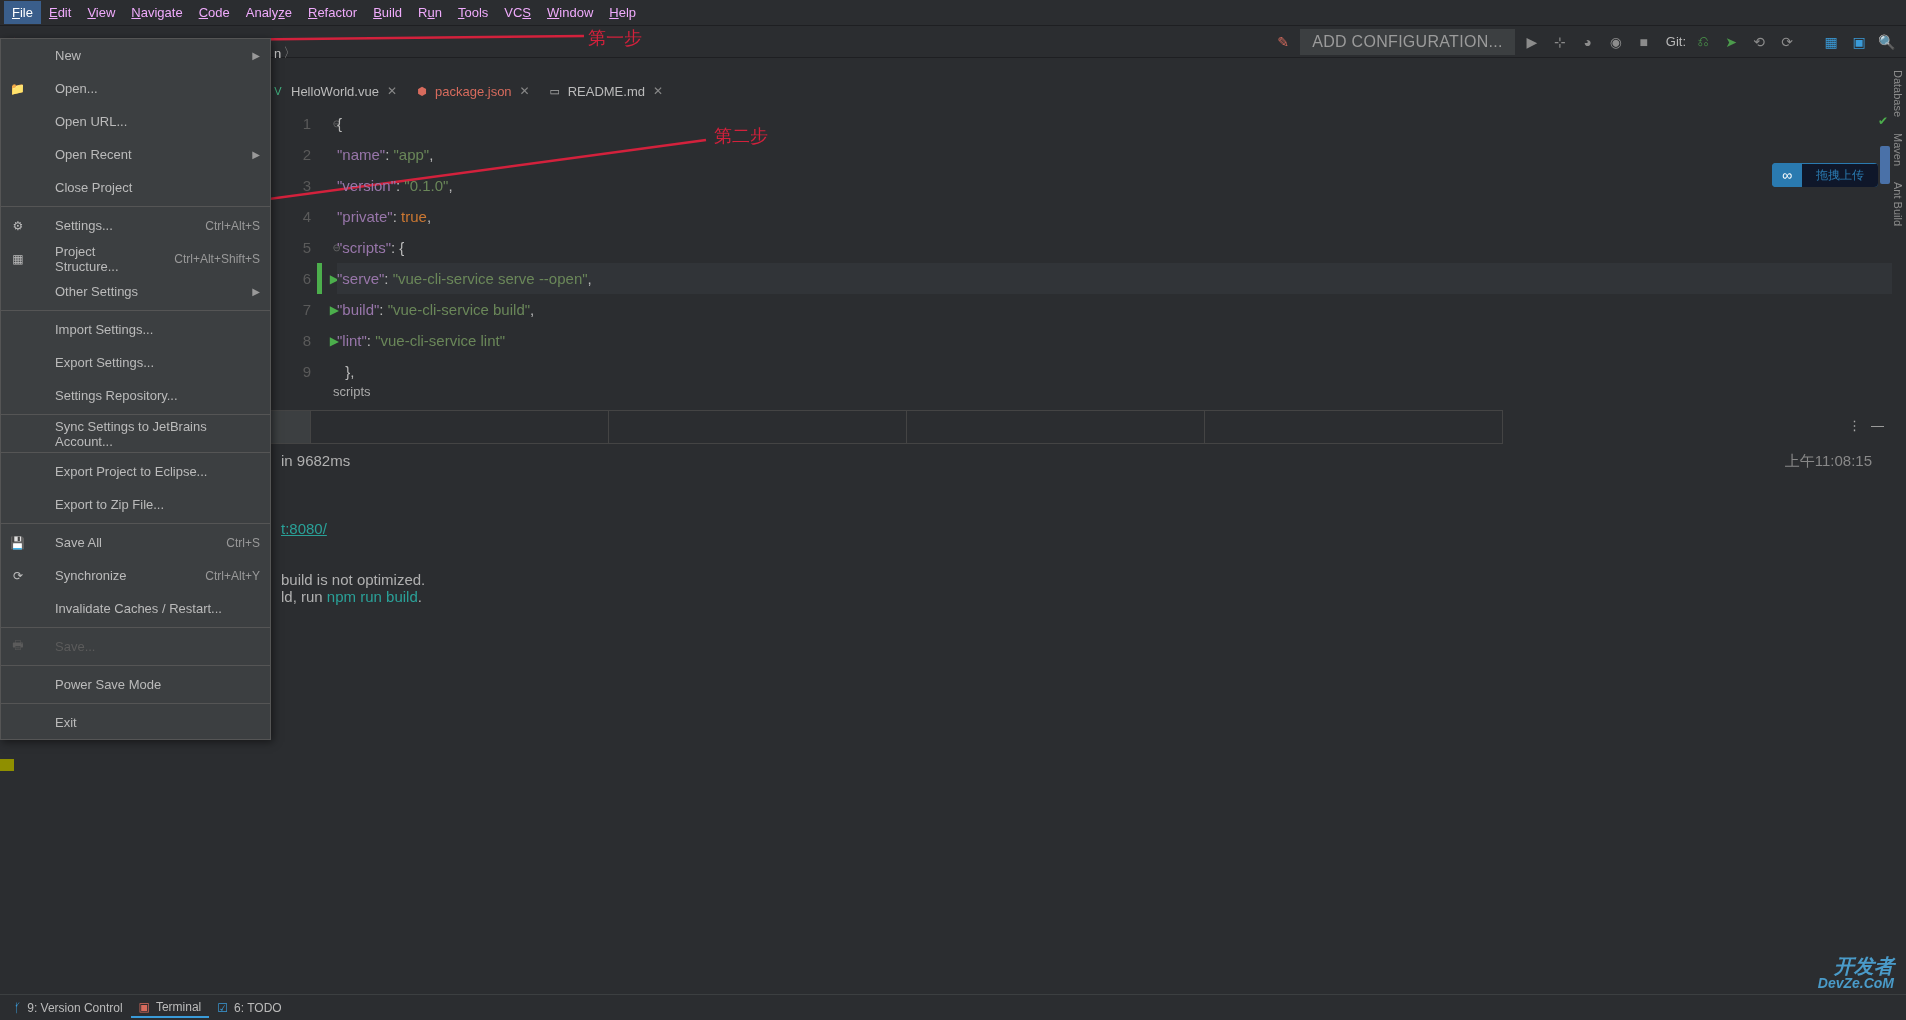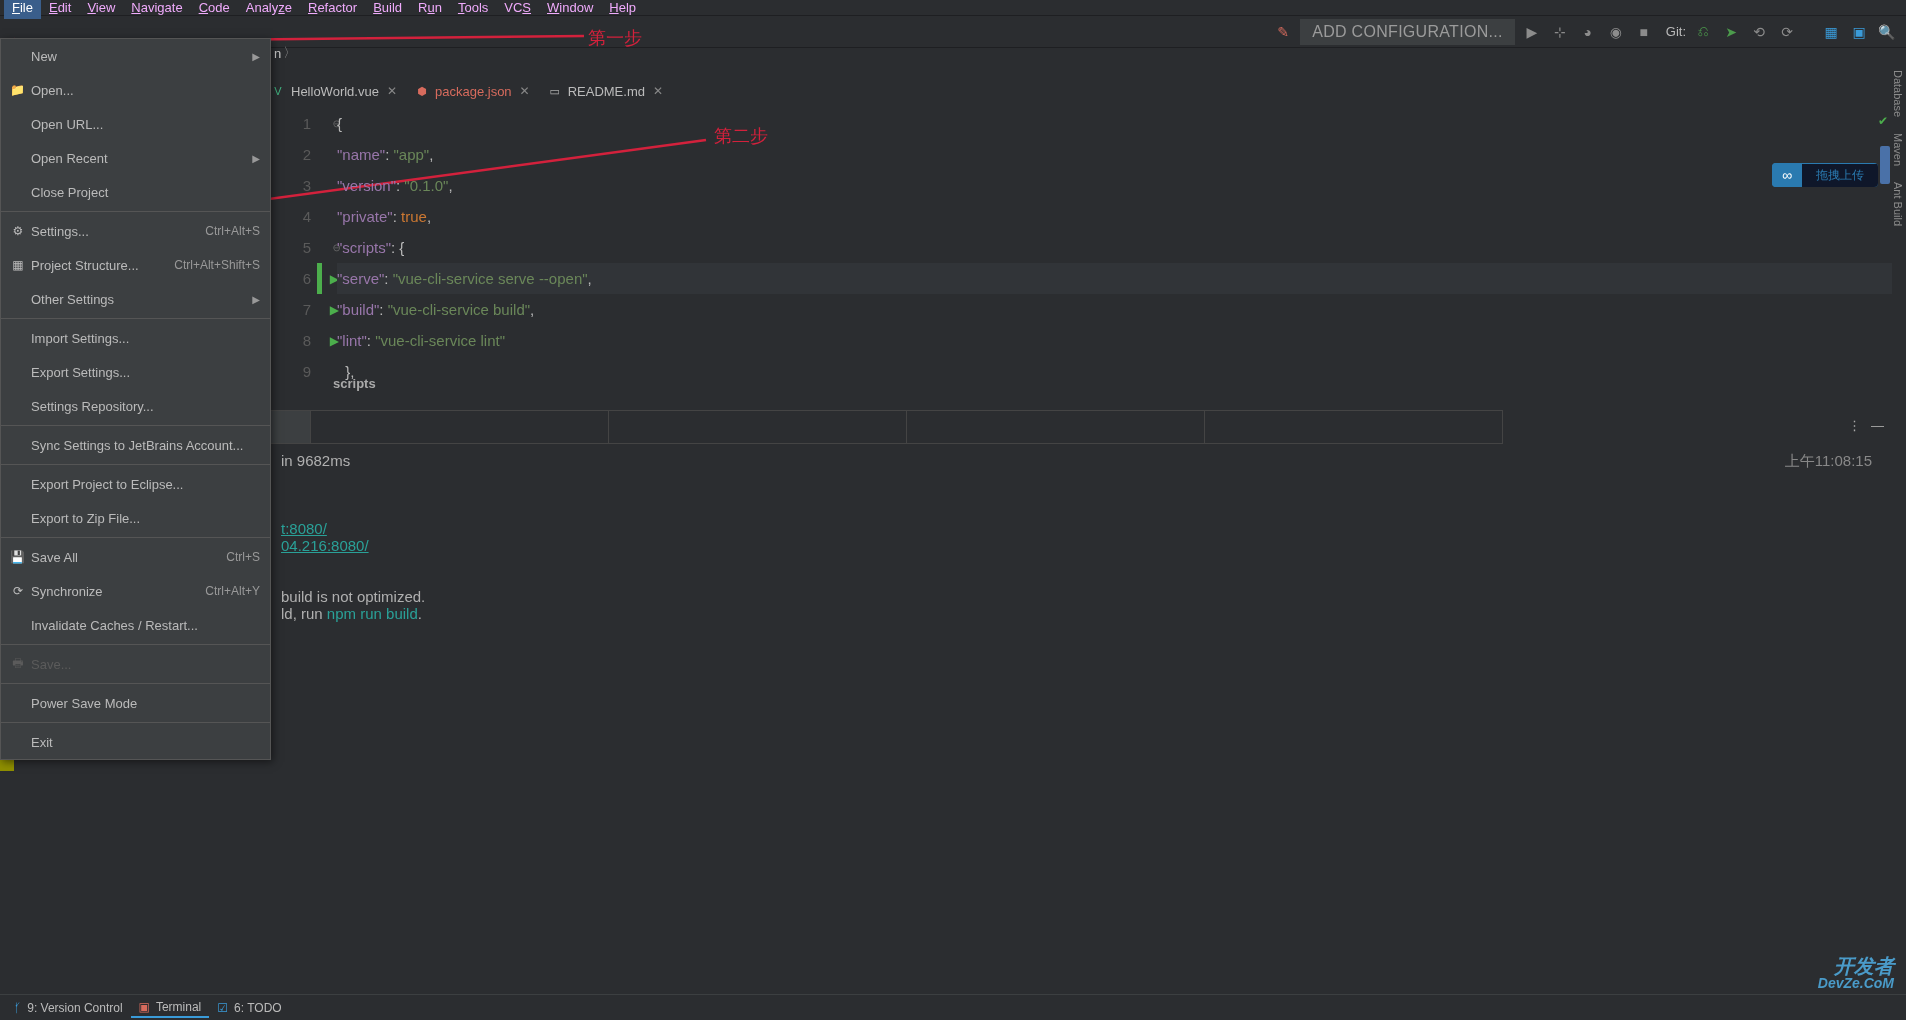--- a/index.html
+++ b/index.html
@@ -1,30 +1,30 @@
 <!DOCTYPE html>
 <html><head>
 <meta charset="utf-8">
 <style>
 * { margin:0; padding:0; box-sizing:border-box; font-family:"Segoe UI",Arial,sans-serif; }
 body { background:#2b2d30; color:#bababa; font-size:13px; width:1906px; height:1020px; overflow:hidden; position:relative; }
 
-.menubar { height:16px; background:#2b2d30; display:flex; align-items:center; padding:0 4px; border-bottom:1px solid #1e1f22; }
+.menubar { height:26px; background:#2b2d30; display:flex; align-items:center; padding:0 4px; border-bottom:1px solid #1e1f22; }
 .menubar-item { padding:4px 8px; color:#f0abfc; cursor:pointer; }
 .menubar-item.active { background:#3a5e8b; color:#fff; }
 .menubar-item u { text-decoration:underline; }
 
 .toolbar { height:32px; background:#2b2d30; display:flex; align-items:center; padding:0 8px; border-bottom:1px solid #1e1f22; justify-content:space-between; }
 .toolbar-right { display:flex; align-items:center; gap:6px; }
 .toolbar-btn { width:22px; height:22px; display:flex; align-items:center; justify-content:center; color:#8c8c8c; font-size:14px; }
 .add-config { background:#3c3f41; color:#9b9b9b; padding:4px 12px; font-size:16px; letter-spacing:.3px; }
 .git-label { color:#bababa; margin-left:5px; }
 
 .dropdown { position:absolute; left:0; top:38px; width:271px; background:#3c3f41; border:1px solid #555; z-index:100; box-shadow:2px 2px 8px rgba(0,0,0,.5); }
-.dropdown-item { display:flex; align-items:center; height:33px; padding:17px 10px; color:#bbb; position:relative; }
+.dropdown-item { display:flex; align-items:center; height:33px; padding:2px 10px; color:#bbb; position:relative;gap:24px; }
 .dropdown-item .label { flex:1; padding-left:6px; }
 .dropdown-item .shortcut { color:#999; font-size:12px; }
 .dropdown-item .arrow { color:#999; font-size:10px; }
 .dropdown-item .icon { width:14px; height:14px; display:flex; align-items:center; justify-content:center; font-size:12px; }
 .dropdown-item.disabled { color:#5b5b5b; }
 .dropdown-sep { height:1px; background:#555; margin:2px 0; }
 
 .breadcrumb-row { position:absolute; left:274px; top:44px; display:flex; align-items:center; color:#ccc; font-size:13px; }
 .breadcrumb-row .chev { margin:0 2px; color:#888; }
 
@@ -39,21 +39,21 @@
 .gutter-row { height:31px; display:flex; align-items:center; justify-content:flex-end; padding-right:6px; color:#5a5a5a; position:relative; }
 .gutter-row .play { position:absolute; right:-22px; color:#4cae4c; font-size:12px; }
 .gutter-row .fold { position:absolute; right:-24px; color:#666; font-size:10px; }
 .code-line { position:absolute; left:66px; height:31px; display:flex; align-items:center; white-space:pre; }
 .code-line.hl { background:#313438; right:0; }
 .code-line .mark { position:absolute; left:-20px; width:5px; height:100%; background:#4cae4c; }
 .c-key { color:#9876aa; }
 .c-str { color:#6a8759; }
 .c-true { color:#cc7832; }
 
-.breadcrumb2 { position:absolute; left:271px; top:372px; height:22px; display:flex; align-items:center; padding-left:62px; color:#aaa; font-size:13px;font-weight:bold; }
+.breadcrumb2 { position:absolute; left:271px; top:380px; height:22px; display:flex; align-items:center; padding-left:62px; color:#aaa; font-size:13px; }
 
 .tool-tabs { position:absolute; left:271px; top:410px; right:14px; height:34px; display:flex; background:#2b2d30; }
 .tool-tab { width:298px; border-top:1px solid #444; border-right:1px solid #444; border-bottom:1px solid #444; }
 .tool-tab:first-child { background:#3c3f41; width:40px; }
 .tool-tabs .tool-act { position:absolute; right:8px; top:8px; display:flex; gap:10px; color:#aaa; }
 
 .terminal { position:absolute; left:271px; top:446px; right:14px; bottom:30px; font-family:"Consolas","Courier New",monospace; font-size:15px; padding:6px 10px; color:#b0b0b0; }
 .terminal .teal { color:#2aa198; text-decoration:underline; }
 .terminal .time { position:absolute; right:20px; top:6px; color:#888; }
 
@@ -307,21 +307,20 @@
     <span>⋮</span>
     <span>—</span>
   </div>
 </div>
 
 <div class="terminal">
   <div><span>in 9682ms</span></div>
   <div class="time">上午11:08:15</div>
   <br><br><br>
   <div><span class="teal">t:8080/</span></div>
-  <div><span class="teal">04.216:8080/</span></div>
   <br><br>
   <div><span>build is not optimized.</span></div>
   <div><span>ld, run </span><span class="teal" style="text-decoration:none">npm run build</span><span>.</span></div>
 </div>
 
 <div class="left-strip"></div>
 
 <div class="status-bar">
   <div class="sb-item">
     <span class="sb-icon" style="color:#3a9bd9">ᚶ</span>

